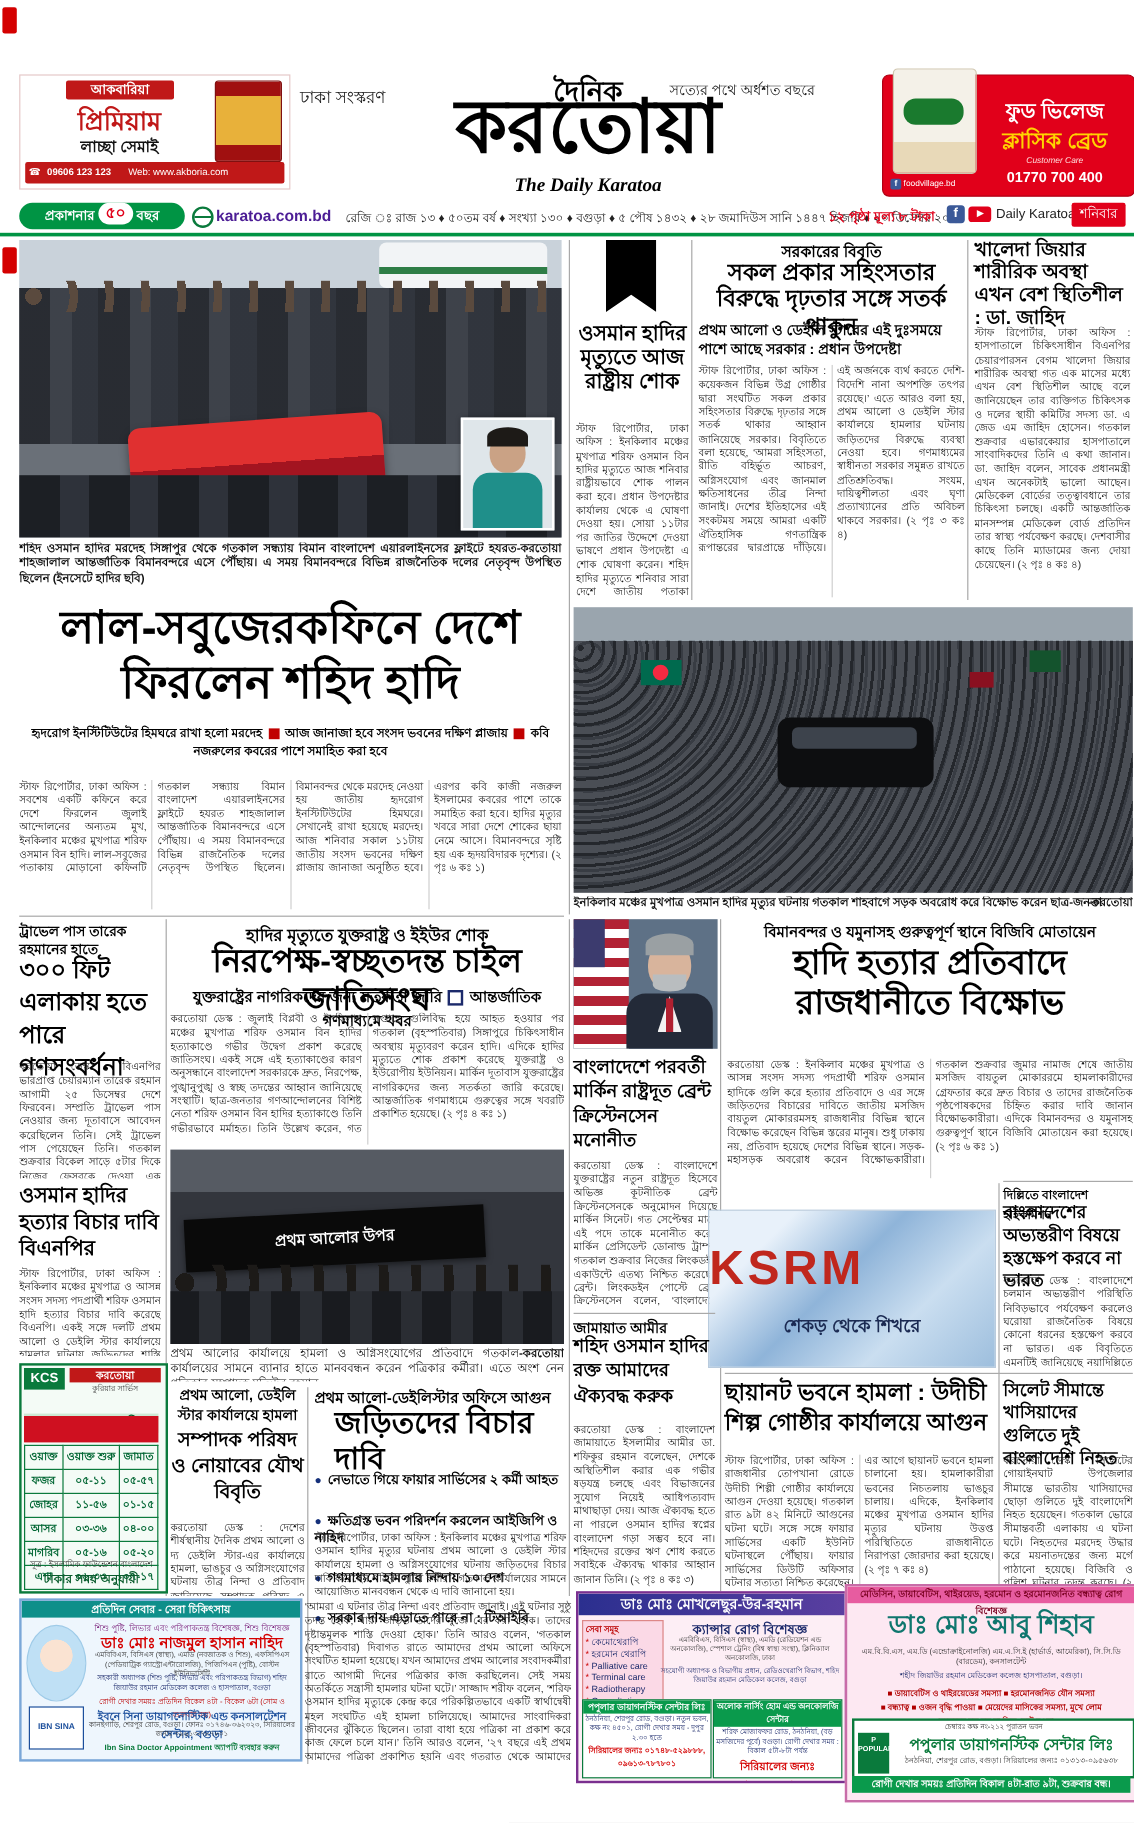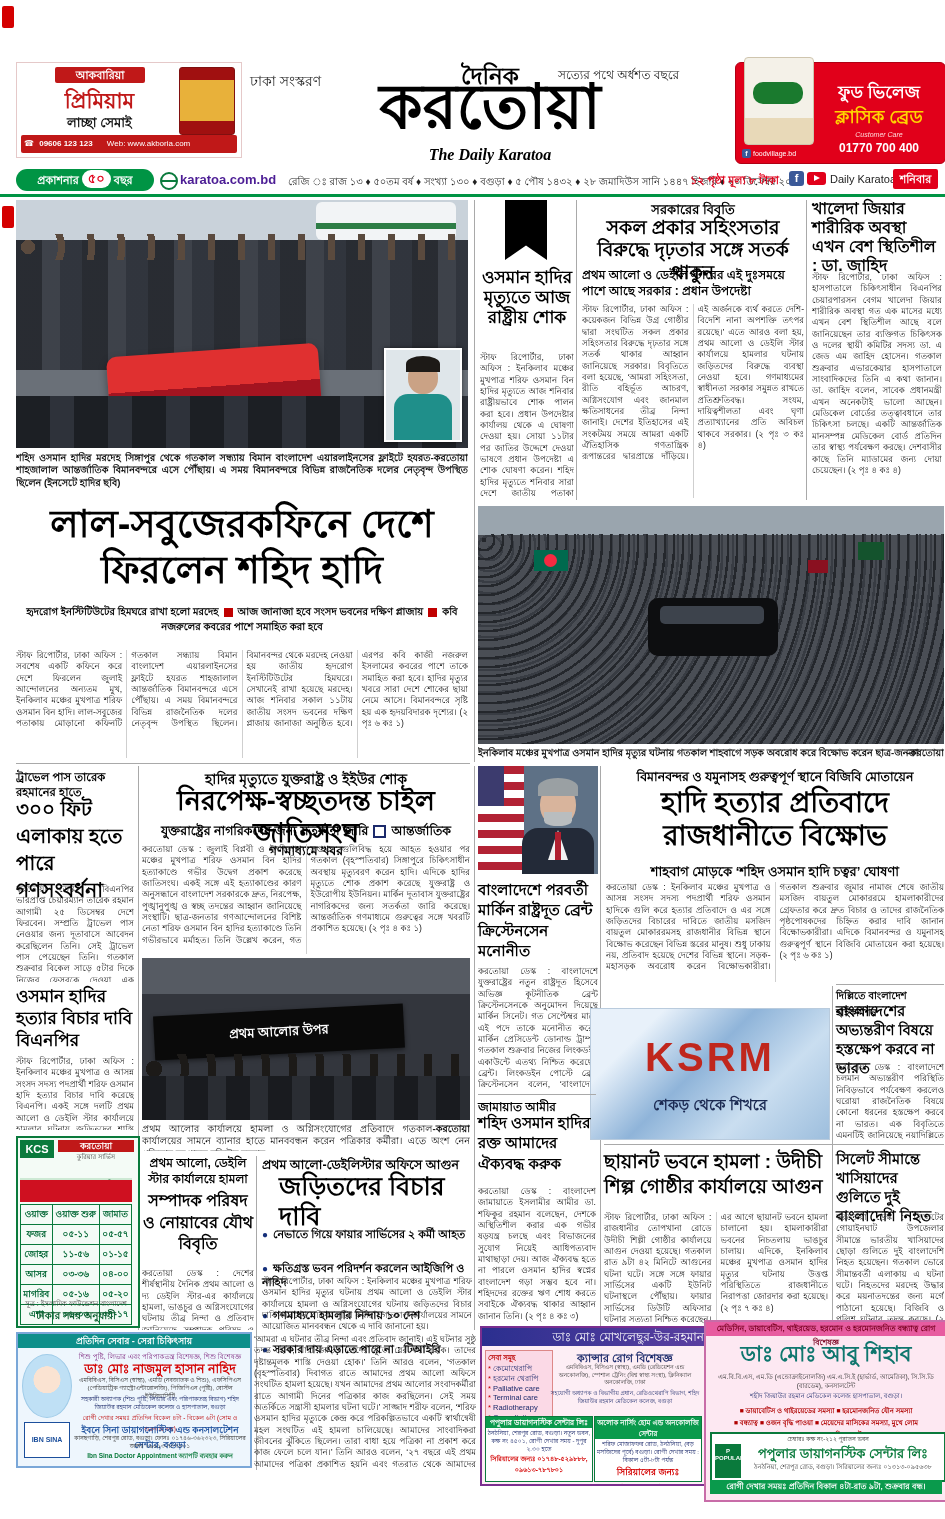--- a/index.html
+++ b/index.html
@@ -74,21 +74,21 @@
   </div>
   <span class="abs" style="left:160px;top:172px;width:14px;height:14px;border:2px solid #0a7a3c;border-radius:50%;background:linear-gradient(180deg,transparent 45%,#0a7a3c 45% 55%,transparent 55%);"></span>
   <div class="abs" style="left:180px;top:172px;font-size:13px;font-weight:bold;color:#4c1d95;">karatoa.com.bd</div>
   <div class="abs" style="left:288px;top:174px;font-size:10px;color:#222;">রেজি ঃ রাজ ১৩ ♦ ৫০তম বর্ষ ♦ সংখ্যা ১৩০ ♦ বগুড়া ♦ ৫ পৌষ ১৪৩২ ♦ ২৮ জমাদিউস সানি ১৪৪৭ হিজরি ♦ ২০ ডিসেম্বর ২০২৫ ♦</div>
   <div class="abs" style="left:690px;top:172px;font-size:11px;font-weight:bold;color:#e1001a;">১২ পৃষ্ঠা মূল্য ৮ টাকা</div>
   <span class="abs" style="left:789px;top:171px;width:15px;height:15px;background:#3b5998;color:#fff;border-radius:3px;text-align:center;line-height:15px;font-size:11px;font-weight:bold;">f</span>
   <span class="abs" style="left:807px;top:172px;width:19px;height:13px;background:#e1001a;border-radius:3px;">
     <span class="abs" style="left:7px;top:3px;width:0;height:0;border-left:6px solid #fff;border-top:3.5px solid transparent;border-bottom:3.5px solid transparent;"></span>
   </span>
   <div class="abs" style="left:830px;top:173px;font-size:11px;color:#222;">Daily Karatoa</div>
-  <div class="abs" style="left:893px;top:169px;width:45px;height:20px;background:#e1001a;color:#fff;font-size:11px;font-weight:bold;text-align:center;line-height:20px;border-radius:2px;">শনিবার</div>
+  <div class="abs" style="left:893px;top:169px;width:45px;height:20px;background:#e1001a;color:#fff;font-size:11px;font-weight:normal;text-align:center;line-height:20px;border-radius:2px;">শনিবার</div>
   <div class="abs" style="left:0;top:194px;width:945px;height:3px;background:#009444;"></div>
 
   <div class="ph" style="left:16px;top:200px;width:452px;height:248px;background:linear-gradient(180deg,#c9d2da 0 16%,#6a7078 16% 100%);">
     <div class="abs" style="left:300px;top:2px;width:140px;height:38px;background:linear-gradient(180deg,#f2f4f6 0 55%,#2e7d46 55% 70%,#f2f4f6 70% 100%);border-radius:6px;"></div>
     <div class="abs" style="left:0;top:40px;width:452px;height:130px;background:repeating-linear-gradient(90deg,#23262c 0 26px,#3a3e46 26px 44px,#2c3038 44px 66px);opacity:.92;"></div>
     <div class="abs" style="left:0;top:34px;width:452px;height:26px;background:repeating-radial-gradient(circle at 12px 13px,#5a4a3e 0 7px,transparent 7px 30px);"></div>
     <div class="abs" style="left:92px;top:150px;width:212px;height:66px;background:linear-gradient(180deg,#e03030 0 55%,#a31420 55% 100%);border-radius:10px;transform:rotate(-4deg);box-shadow:0 4px 8px rgba(0,0,0,.4);"></div>
     <div class="abs" style="left:0;top:196px;width:452px;height:52px;background:repeating-linear-gradient(90deg,#1c1f24 0 34px,#2e323a 34px 58px);"></div>
     <div class="abs" style="right:6px;bottom:6px;width:74px;height:90px;background:#dfe6ea;border:2px solid #fff;box-shadow:0 0 4px rgba(0,0,0,.5);">
       <div class="abs" style="left:22px;top:10px;width:30px;height:34px;background:#caa285;border-radius:50% 50% 45% 45%;"></div>
@@ -178,25 +178,24 @@
     <div class="abs" style="left:77px;top:66px;width:6px;height:28px;background:#b02030;"></div>
     <div class="abs" style="left:62px;top:18px;width:36px;height:42px;background:#d8b49c;border-radius:48%;"></div>
     <div class="abs" style="left:60px;top:12px;width:40px;height:18px;background:#9aa0a3;border-radius:50% 50% 0 0;"></div>
     <div class="abs" style="left:66px;top:46px;width:28px;height:14px;background:#b9bdbf;border-radius:0 0 40% 40%;"></div>
   </div>
   <div class="abs hl" style="left:478px;top:880px;width:120px;font-size:15px;line-height:1.35;">বাংলাদেশে পরবর্তী মার্কিন রাষ্ট্রদূত ব্রেন্ট ক্রিস্টেনসেন মনোনীত</div>
   <div class="abs body-text" style="left:478px;top:966px;width:120px;height:124px;">করতোয়া ডেস্ক : বাংলাদেশে যুক্তরাষ্ট্রের নতুন রাষ্ট্রদূত হিসেবে অভিজ্ঞ কূটনীতিক ব্রেন্ট ক্রিস্টেনসেনকে অনুমোদন দিয়েছে মার্কিন সিনেট। গত সেপ্টেম্বর মাসে এই পদে তাকে মনোনীত করেন মার্কিন প্রেসিডেন্ট ডোনাল্ড ট্রাম্প। গতকাল শুক্রবার নিজের লিংকডইন একাউন্টে এতথ্য নিশ্চিত করেছেন ব্রেন্ট। লিংকডইন পোস্টে ব্রেন্ট ক্রিস্টেনসেন বলেন, ‘বাংলাদেশে যুক্তরাষ্ট্রের পরবর্তী রাষ্ট্রদূত হিসেবে দায়িত্ব পালনের সুযোগ পেয়ে আমি সম্মানিত বোধ করছি।’  (২ পৃঃ ৫ কঃ ৪)</div>
 
   <div class="abs kicker" style="left:606px;top:768px;width:338px;font-size:12.5px;">বিমানবন্দর ও যমুনাসহ গুরুত্বপূর্ণ স্থানে বিজিবি মোতায়েন</div>
   <div class="abs hl center" style="left:606px;top:786px;width:338px;font-size:28px;">হাদি হত্যার প্রতিবাদে রাজধানীতে বিক্ষোভ</div>
-  <div class="abs center" style="left:606px;top:862px;width:338px;font-size:13px;font-weight:bold;color:#000;">শাহবাগ মোড়কে ‘শহিদ ওসমান হাদি চত্বর’ ঘোষণা</div>
   <div class="abs body-text cols2" style="left:606px;top:882px;width:338px;height:100px;">করতোয়া ডেস্ক : ইনকিলাব মঞ্চের মুখপাত্র ও আসন্ন সংসদ সদস্য পদপ্রার্থী শরিফ ওসমান হাদিকে গুলি করে হত্যার প্রতিবাদে ও এর সঙ্গে জড়িতদের বিচারের দাবিতে জাতীয় মসজিদ বায়তুল মোকাররমসহ রাজধানীর বিভিন্ন স্থানে বিক্ষোভ করেছেন বিভিন্ন স্তরের মানুষ। শুধু ঢাকায় নয়, প্রতিবাদ হয়েছে দেশের বিভিন্ন স্থানে। সড়ক-মহাসড়ক অবরোধ করেন বিক্ষোভকারীরা। গতকাল শুক্রবার জুমার নামাজ শেষে জাতীয় মসজিদ বায়তুল মোকাররমে হামলাকারীদের গ্রেফতার করে দ্রুত বিচার ও তাদের রাজনৈতিক পৃষ্ঠপোষকদের চিহ্নিত করার দাবি জানান বিক্ষোভকারীরা। এদিকে বিমানবন্দর ও যমুনাসহ গুরুত্বপূর্ণ স্থানে বিজিবি মোতায়েন করা হয়েছে।  (২ পৃঃ ৬ কঃ ১)</div>
 
   <div class="abs" style="left:590px;top:1008px;width:238px;height:130px;background:linear-gradient(135deg,#e8f1fa 0 20%,#8fb4d9 45%,#cadef0 70%,#9dbedd 100%);border:1px solid #b9cbdd;">
-    <div class="abs" style="left:0;top:26px;width:238px;text-align:center;font-size:40px;font-weight:bold;color:#c0271d;letter-spacing:3px;">KSRM</div>
+    <div class="abs" style="left:0;top:26px;width:238px;text-align:left;font-size:40px;font-weight:bold;color:#c0271d;letter-spacing:3px;">KSRM</div>
     <div class="abs" style="left:0;top:84px;width:238px;text-align:center;font-size:15px;font-weight:bold;color:#1b2a52;">শেকড় থেকে শিখরে</div>
   </div>
 
   <div class="hdiv" style="left:836px;top:984px;width:108px;"></div>
   <div class="abs" style="left:836px;top:988px;width:108px;font-size:10px;font-weight:bold;color:#000;">দিল্লিতে বাংলাদেশ হাইকমিশন</div>
   <div class="abs hl" style="left:836px;top:1002px;width:108px;font-size:14.5px;line-height:1.3;">বাংলাদেশের অভ্যন্তরীণ বিষয়ে হস্তক্ষেপ করবে না ভারত</div>
   <div class="abs body-text" style="left:836px;top:1062px;width:108px;height:78px;">করতোয়া ডেস্ক : বাংলাদেশে চলমান অভ্যন্তরীণ পরিস্থিতি নিবিড়ভাবে পর্যবেক্ষণ করলেও ঘরোয়া রাজনৈতিক বিষয়ে কোনো ধরনের হস্তক্ষেপ করবে না ভারত। এক বিবৃতিতে এমনটিই জানিয়েছে নয়াদিল্লিতে অবস্থিত বাংলাদেশ হাইকমিশন। বাংলাদেশ হাইকমিশনের এক মুখপাত্র  (২ পৃঃ ৬ কঃ হঃ)</div>
 
   <div class="abs" style="left:16px;top:1136px;width:120px;height:188px;border:2px solid #0a7a3c;background:#f4fbf6;">
     <div style="display:flex;height:22px;">
@@ -282,21 +281,21 @@
     <div class="abs" style="left:56px;top:43px;width:172px;font-size:6px;color:#333;text-align:center;line-height:1.3;">এমবিবিএস, বিসিএস (স্বাস্থ্য), এমডি (নবজাতক ও শিশু), এফসিপিএস (পেডিয়াট্রিক গ্যাস্ট্রোএন্টারোলজি), পিজিপিএন (পুষ্টি), বোস্টন ইউনিভার্সিটি</div>
     <div class="abs" style="left:56px;top:62px;width:172px;font-size:6px;color:#1c2a6b;text-align:center;line-height:1.3;">সহকারী অধ্যাপক (শিশু পুষ্টি, লিভার এবং পরিপাকতন্ত্র বিভাগ) শহিদ জিয়াউর রহমান মেডিকেল কলেজ ও হাসপাতাল, বগুড়া</div>
     <div class="abs" style="left:56px;top:79px;width:172px;font-size:6.3px;color:#b00;text-align:center;">রোগী দেখার সময়ঃ প্রতিদিন বিকেল ৪টা - বিকেল ৬টা (সোম ও শুক্রবার বন্ধ)</div>
     <div class="abs" style="left:6px;top:88px;width:44px;height:34px;background:#fff;border:1px solid #1c4f9c;color:#1c4f9c;font-size:7px;font-weight:bold;text-align:center;line-height:34px;">IBN SINA</div>
     <div class="abs" style="left:56px;top:89px;width:172px;font-size:9px;font-weight:bold;color:#1c4f9c;text-align:center;">ইবনে সিনা ডায়াগনোস্টিক এন্ড কনসালটেশন সেন্টার, বগুড়া</div>
     <div class="abs" style="left:56px;top:101px;width:172px;font-size:6px;color:#333;text-align:center;line-height:1.3;">কানছগাড়ি, শেরপুর রোড, বগুড়া। ফোনঃ ০১৭৪৬-৩৬২৩২৩, সিরিয়ালের জন্যঃ ০৯৬১৩-৭৮৭৮০১</div>
     <div class="abs" style="left:56px;top:117px;width:172px;font-size:6.5px;color:#0a7a3c;font-weight:bold;text-align:center;">Ibn Sina Doctor Appointment অ্যাপটি ব্যবহার করুন</div>
   </div>
 
   <div class="abs" style="left:480px;top:1326px;width:222px;height:156px;border:2px solid #7a2f8f;background:#fdeef5;overflow:hidden;">
-    <div style="height:18px;background:linear-gradient(90deg,#2b2f8f,#5a3fa0);color:#fff;font-size:12px;font-weight:normal;text-align:right;line-height:18px;">ডাঃ মোঃ মোখলেছুর-উর-রহমান</div>
+    <div style="height:18px;background:linear-gradient(90deg,#2b2f8f,#5a3fa0);color:#fff;font-size:12px;font-weight:bold;text-align:center;line-height:18px;">ডাঃ মোঃ মোখলেছুর-উর-রহমান</div>
     <div class="abs" style="left:3px;top:22px;width:62px;height:64px;background:#fbd9e6;border:1px solid #d88;padding:1px 2px;">
       <div style="font-size:7px;font-weight:bold;color:#b00;">সেবা সমূহ</div>
       <div class="svc-item">কেমোথেরাপি</div>
       <div class="svc-item">হরমোন থেরাপি</div>
       <div class="svc-item">Palliative care</div>
       <div class="svc-item">Terminal care</div>
       <div class="svc-item">Radiotherapy</div>
       <div class="svc-item">Consultation</div>
     </div>
     <div class="abs" style="left:68px;top:22px;width:150px;font-size:11px;font-weight:bold;color:#1c2a6b;text-align:center;">ক্যান্সার রোগ বিশেষজ্ঞ</div>

